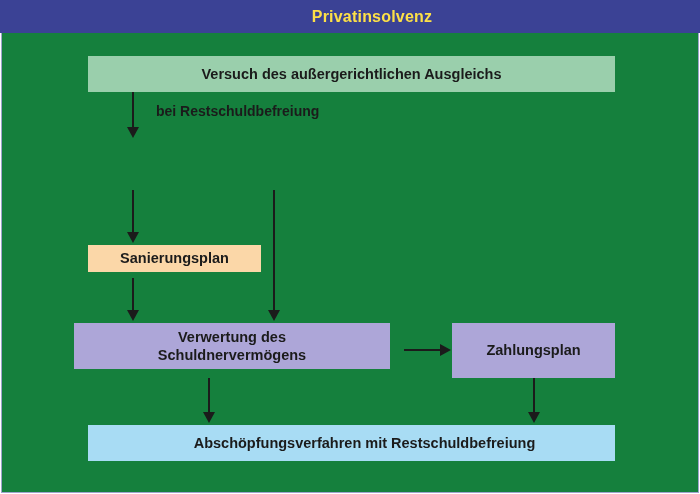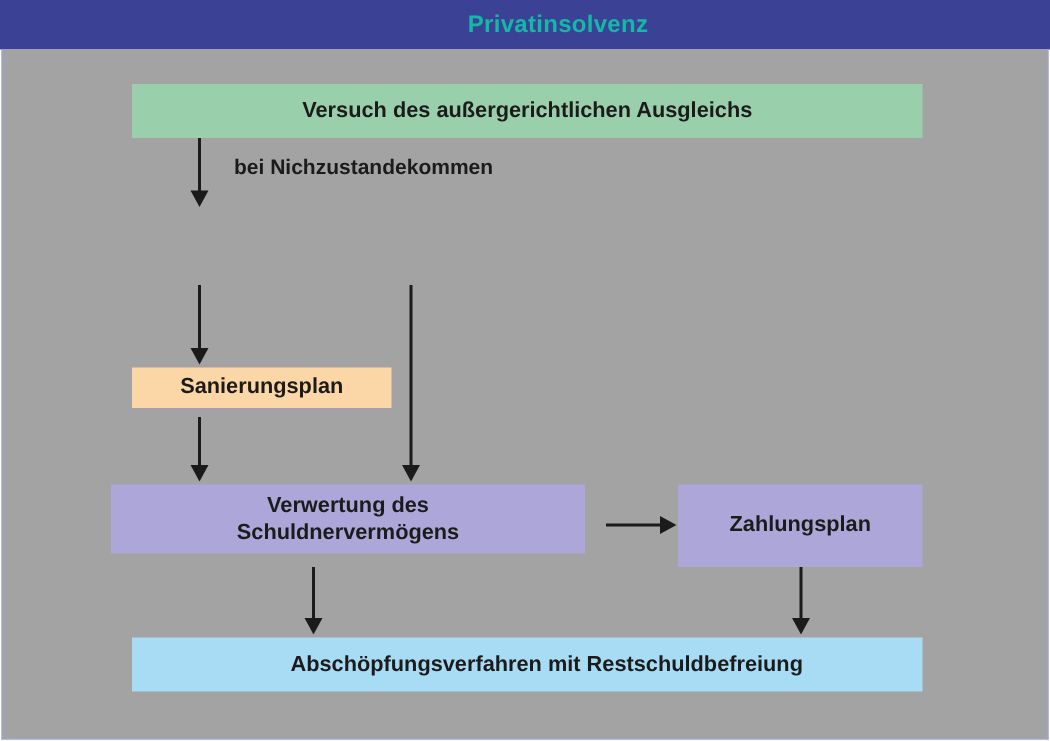--- a/index.html
+++ b/index.html
@@ -23,37 +23,37 @@
     left: 0;
     top: 0;
     width: 700px;
     height: 33px;
     background: #3b4295;
     display: flex;
     align-items: center;
     justify-content: center;
   }
   .title-text {
-    color: #14b8a6;
+    color: #fde047;
     font-size: 16px;
     font-weight: bold;
     letter-spacing: 0.2px;
     font-family: "Liberation Sans", sans-serif;
     padding-left: 44px;
   }
   .canvas {
     position: absolute;
     left: 1px;
     top: 33px;
     width: 698px;
     height: 460px;
     box-sizing: border-box;
     border: 1px solid #9fa4cd;
     border-top: none;
-    background: #a3a3a3;
+    background: #15803d;
   }
   .node {
     position: absolute;
     box-sizing: border-box;
     display: flex;
     align-items: center;
     justify-content: center;
     text-align: center;
     color: #1b1b1b;
     font-size: 14.5px;
@@ -113,21 +113,21 @@
   </div>
 
   <div class="canvas">
 
     <div class="node" id="node-aussergerichtlicher">
       <span>Versuch des außergerichtlichen Ausgleichs</span>
     </div>
 
     <div class="conn v" style="left:130px; top:59px; height:37px;"></div>
     <div class="arrowhead down" style="left:125px; top:94px;"></div>
-    <div class="edge-label" style="left:154px; top:70px;">bei Nichzustandekommen</div>
+    <div class="edge-label" style="left:154px; top:70px;">bei Restschuldbefreiung</div>
 
 
     <div class="conn v" style="left:130px; top:157px; height:43px;"></div>
     <div class="arrowhead down" style="left:125px; top:199px;"></div>
 
     <div class="conn v" style="left:271px; top:157px; height:121px;"></div>
     <div class="arrowhead down" style="left:266px; top:277px;"></div>
 
     <div class="node" id="node-sanierungsplan">
       <span>Sanierungsplan</span>

